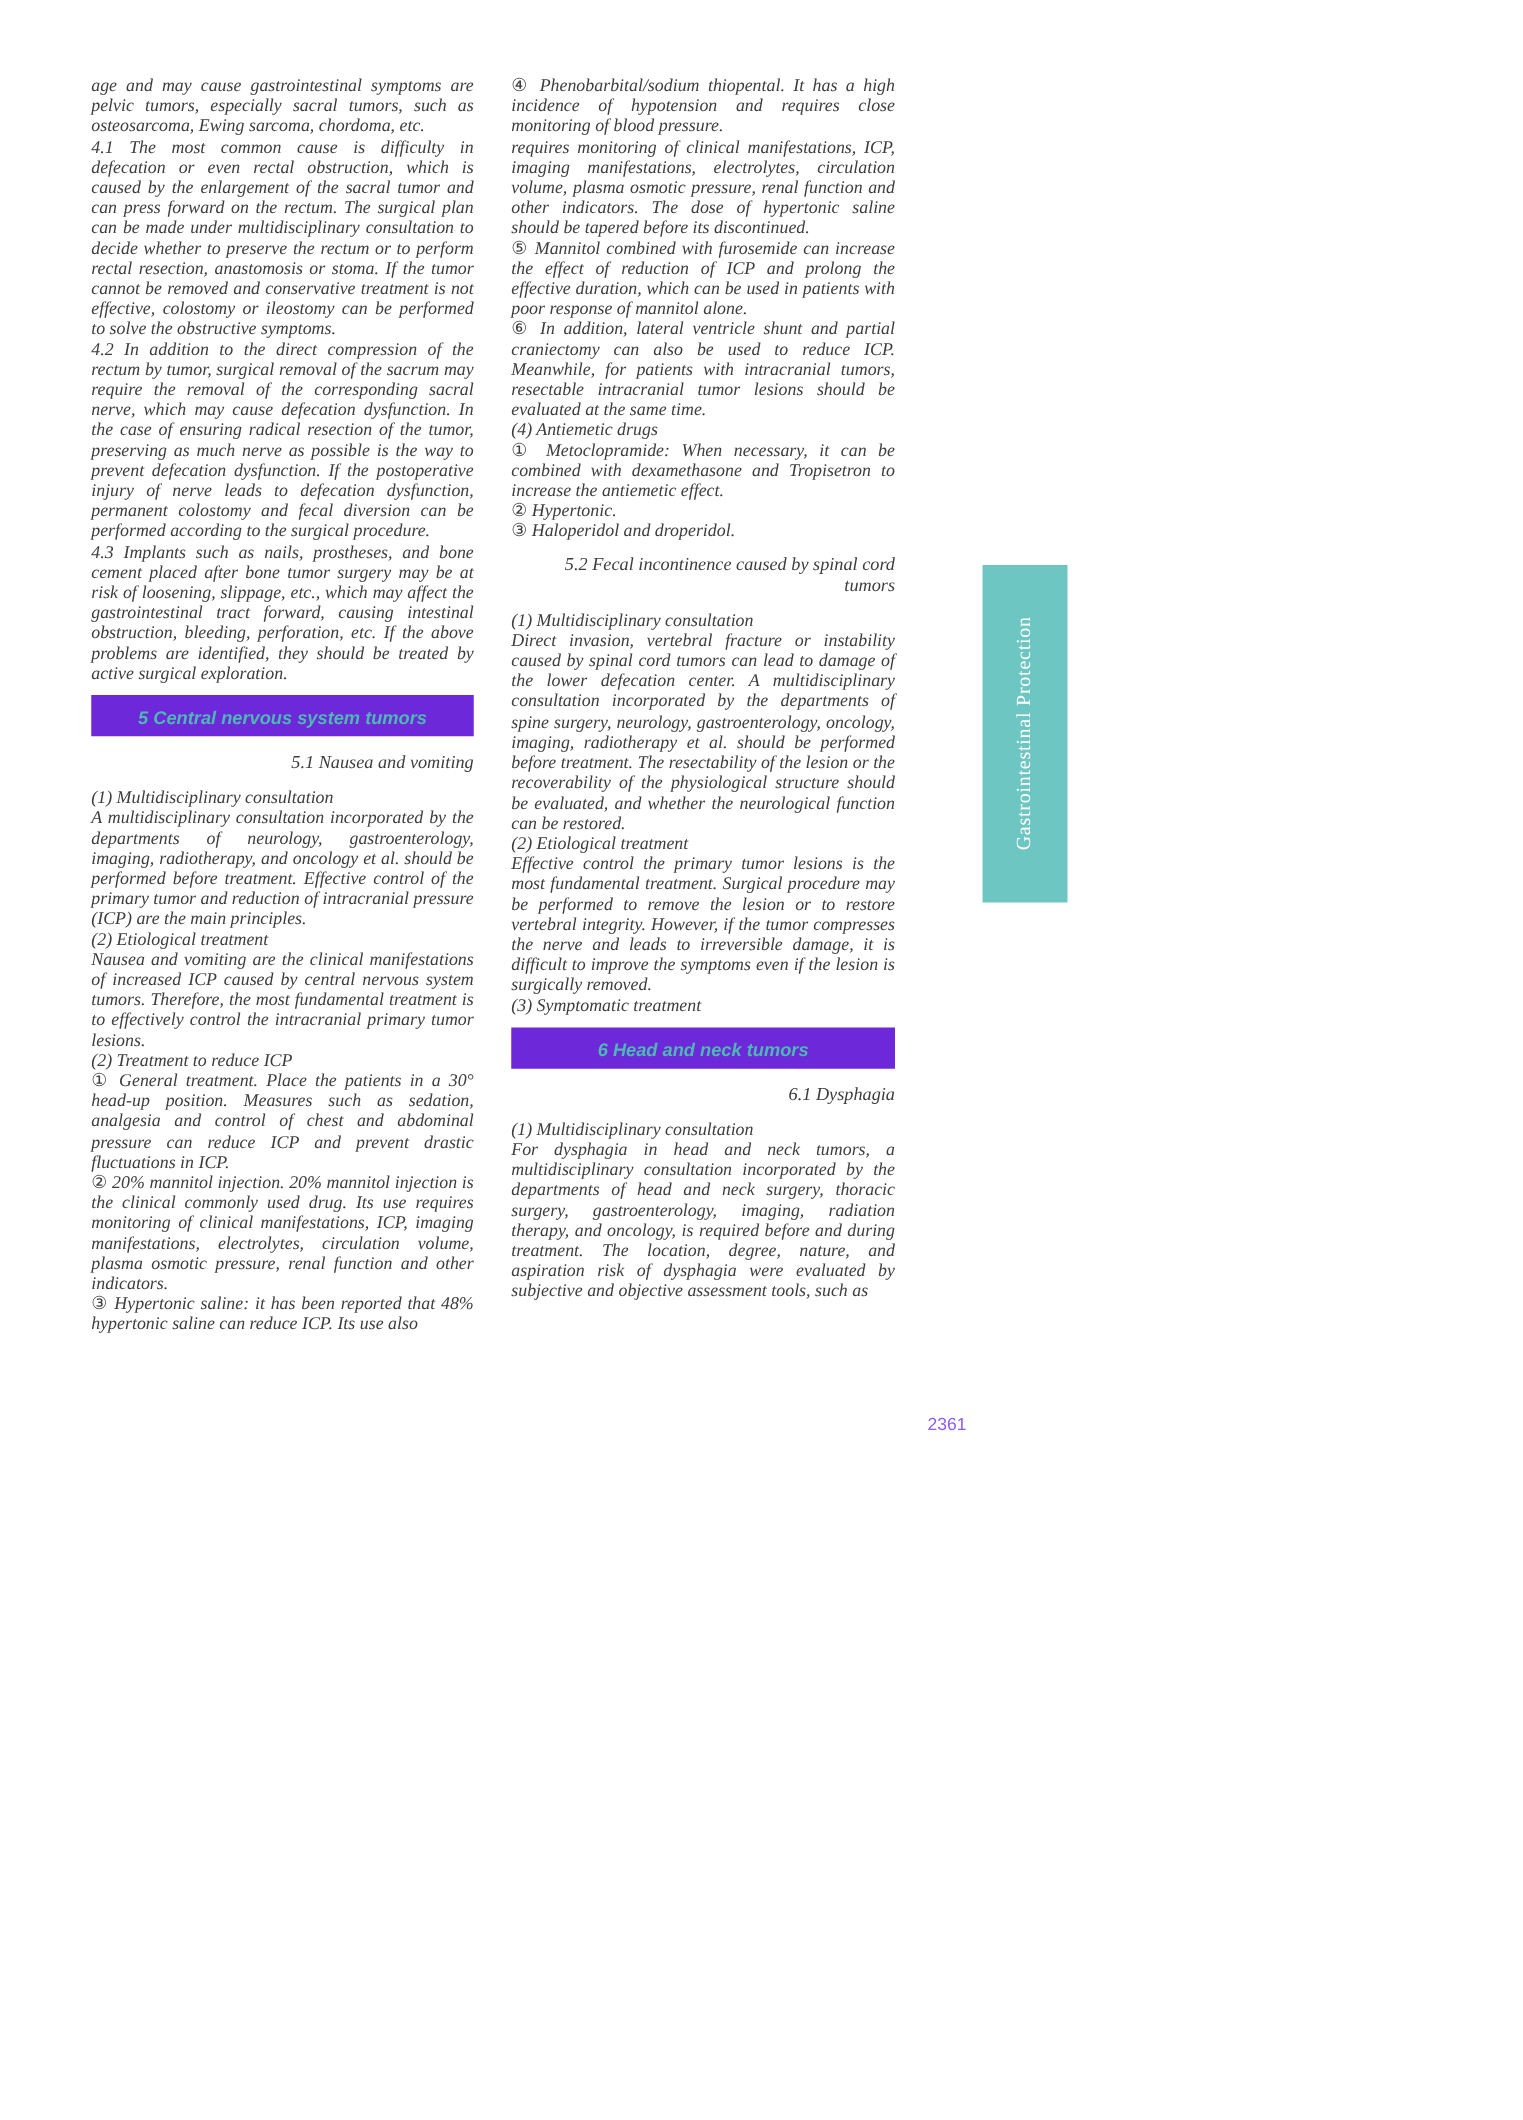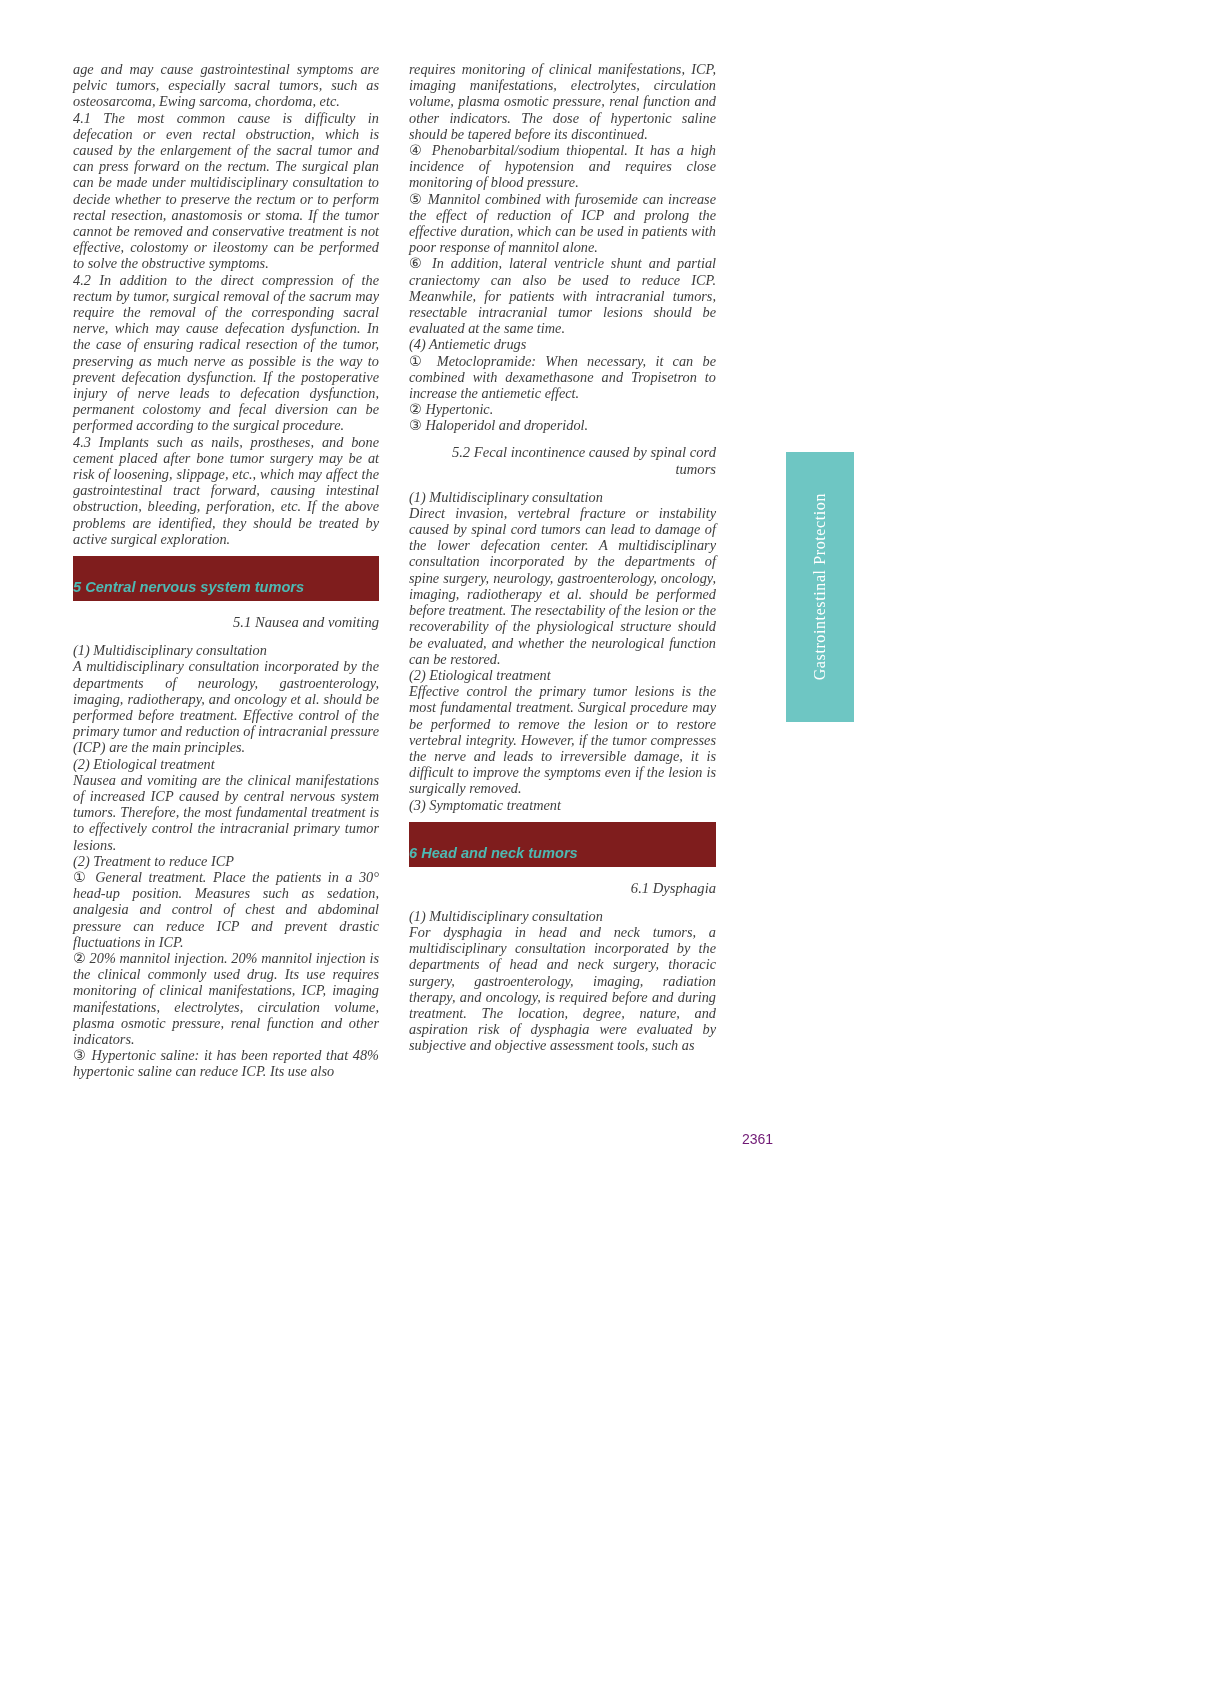--- a/index.html
+++ b/index.html
@@ -20,27 +20,28 @@
     font-style: italic;
   }
   #left-column  { left: 73px;  width: 306px; }
   #right-column { left: 409px; width: 307px; }
   .column p.para { margin: 0; }
   
   .column { font-family: "Liberation Serif", "DejaVu Sans", serif; }
 
   .band {
     margin: 9px 0 13px 0;
-    padding: 22px 0 5px 0;
-    background: #7f1d1d;
+    padding: 10px 0 5px 0;
+    background: #6d28d9;
     color: #4db9b3;
     font-family: "Liberation Sans", "DejaVu Sans", sans-serif;
     font-weight: bold;
     font-size: 14.6px;
     line-height: 18px;
+    text-align: center;
   }
   .subhead {
     margin: 10px 0 11px 0;
     font-size: 14.6px;
     font-weight: normal;
     line-height: 17px;
     text-align: right;
   }
   #sidebar-tab {
     position: absolute;
@@ -58,21 +59,21 @@
     font-family: "Liberation Serif", serif;
     font-size: 16px;
     letter-spacing: 0.6px;
     white-space: nowrap;
   }
   #page-number {
     position: absolute;
     left: 742px; top: 1131px;
     font-family: "Liberation Sans", "DejaVu Sans", sans-serif;
     font-size: 14px;
-    color: #701a75;
+    color: #8b5cf6;
   }
 </style>
 </head>
 <body>
 
 <div>
 
   <div id="left-column" class="column">
       <p class="para">age and may cause gastrointestinal symptoms are pelvic tumors, especially sacral tumors, such as osteosarcoma, Ewing sarcoma, chordoma, etc.</p>
       <p class="para">4.1 The most common cause is difficulty in defecation or even rectal obstruction, which is caused by the enlargement of the sacral tumor and can press forward on the rectum. The surgical plan can be made under multidisciplinary consultation to decide whether to preserve the rectum or to perform rectal resection, anastomosis or stoma. If the tumor cannot be removed and conservative treatment is not effective, colostomy or ileostomy can be performed to solve the obstructive symptoms.</p>
@@ -84,22 +85,22 @@
       <p class="para">A multidisciplinary consultation incorporated by the departments of neurology, gastroenterology, imaging, radiotherapy, and oncology et al. should be performed before treatment. Effective control of the primary tumor and reduction of intracranial pressure (ICP) are the main principles.</p>
       <p class="para">(2) Etiological treatment</p>
       <p class="para">Nausea and vomiting are the clinical manifestations of increased ICP caused by central nervous system tumors. Therefore, the most fundamental treatment is to effectively control the intracranial primary tumor lesions.</p>
       <p class="para">(2) Treatment to reduce ICP</p>
       <p class="para">① General treatment. Place the patients in a 30° head-up position. Measures such as sedation, analgesia and control of chest and abdominal pressure can reduce ICP and prevent drastic fluctuations in ICP.</p>
       <p class="para">② 20% mannitol injection. 20% mannitol injection is the clinical commonly used drug. Its use requires monitoring of clinical manifestations, ICP, imaging manifestations, electrolytes, circulation volume, plasma osmotic pressure, renal function and other indicators.</p>
       <p class="para">③ Hypertonic saline: it has been reported that 48% hypertonic saline can reduce ICP. Its use also</p>
     </div>
 
   <div id="right-column" class="column">
+      <p class="para">④ Phenobarbital/sodium thiopental. It has a high incidence of hypotension and requires close monitoring of blood pressure.</p>
       <p class="para">requires monitoring of clinical manifestations, ICP, imaging manifestations, electrolytes, circulation volume, plasma osmotic pressure, renal function and other indicators. The dose of hypertonic saline should be tapered before its discontinued.</p>
-      <p class="para">④ Phenobarbital/sodium thiopental. It has a high incidence of hypotension and requires close monitoring of blood pressure.</p>
       <p class="para">⑤ Mannitol combined with furosemide can increase the effect of reduction of ICP and prolong the effective duration, which can be used in patients with poor response of mannitol alone.</p>
       <p class="para">⑥ In addition, lateral ventricle shunt and partial craniectomy can also be used to reduce ICP. Meanwhile, for patients with intracranial tumors, resectable intracranial tumor lesions should be evaluated at the same time.</p>
       <p class="para">(4) Antiemetic drugs</p>
       <p class="para">① Metoclopramide: When necessary, it can be combined with dexamethasone and Tropisetron to increase the antiemetic effect.</p>
       <p class="para">② Hypertonic.</p>
       <p class="para">③ Haloperidol and droperidol.</p>
       <h3 class="subhead">5.2 Fecal incontinence caused by spinal cord tumors</h3>
       <p class="para">(1) Multidisciplinary consultation</p>
       <p class="para">Direct invasion, vertebral fracture or instability caused by spinal cord tumors can lead to damage of the lower defecation center. A multidisciplinary consultation incorporated by the departments of spine surgery, neurology, gastroenterology, oncology, imaging, radiotherapy et al. should be performed before treatment. The resectability of the lesion or the recoverability of the physiological structure should be evaluated, and whether the neurological function can be restored.</p>
       <p class="para">(2) Etiological treatment</p>

